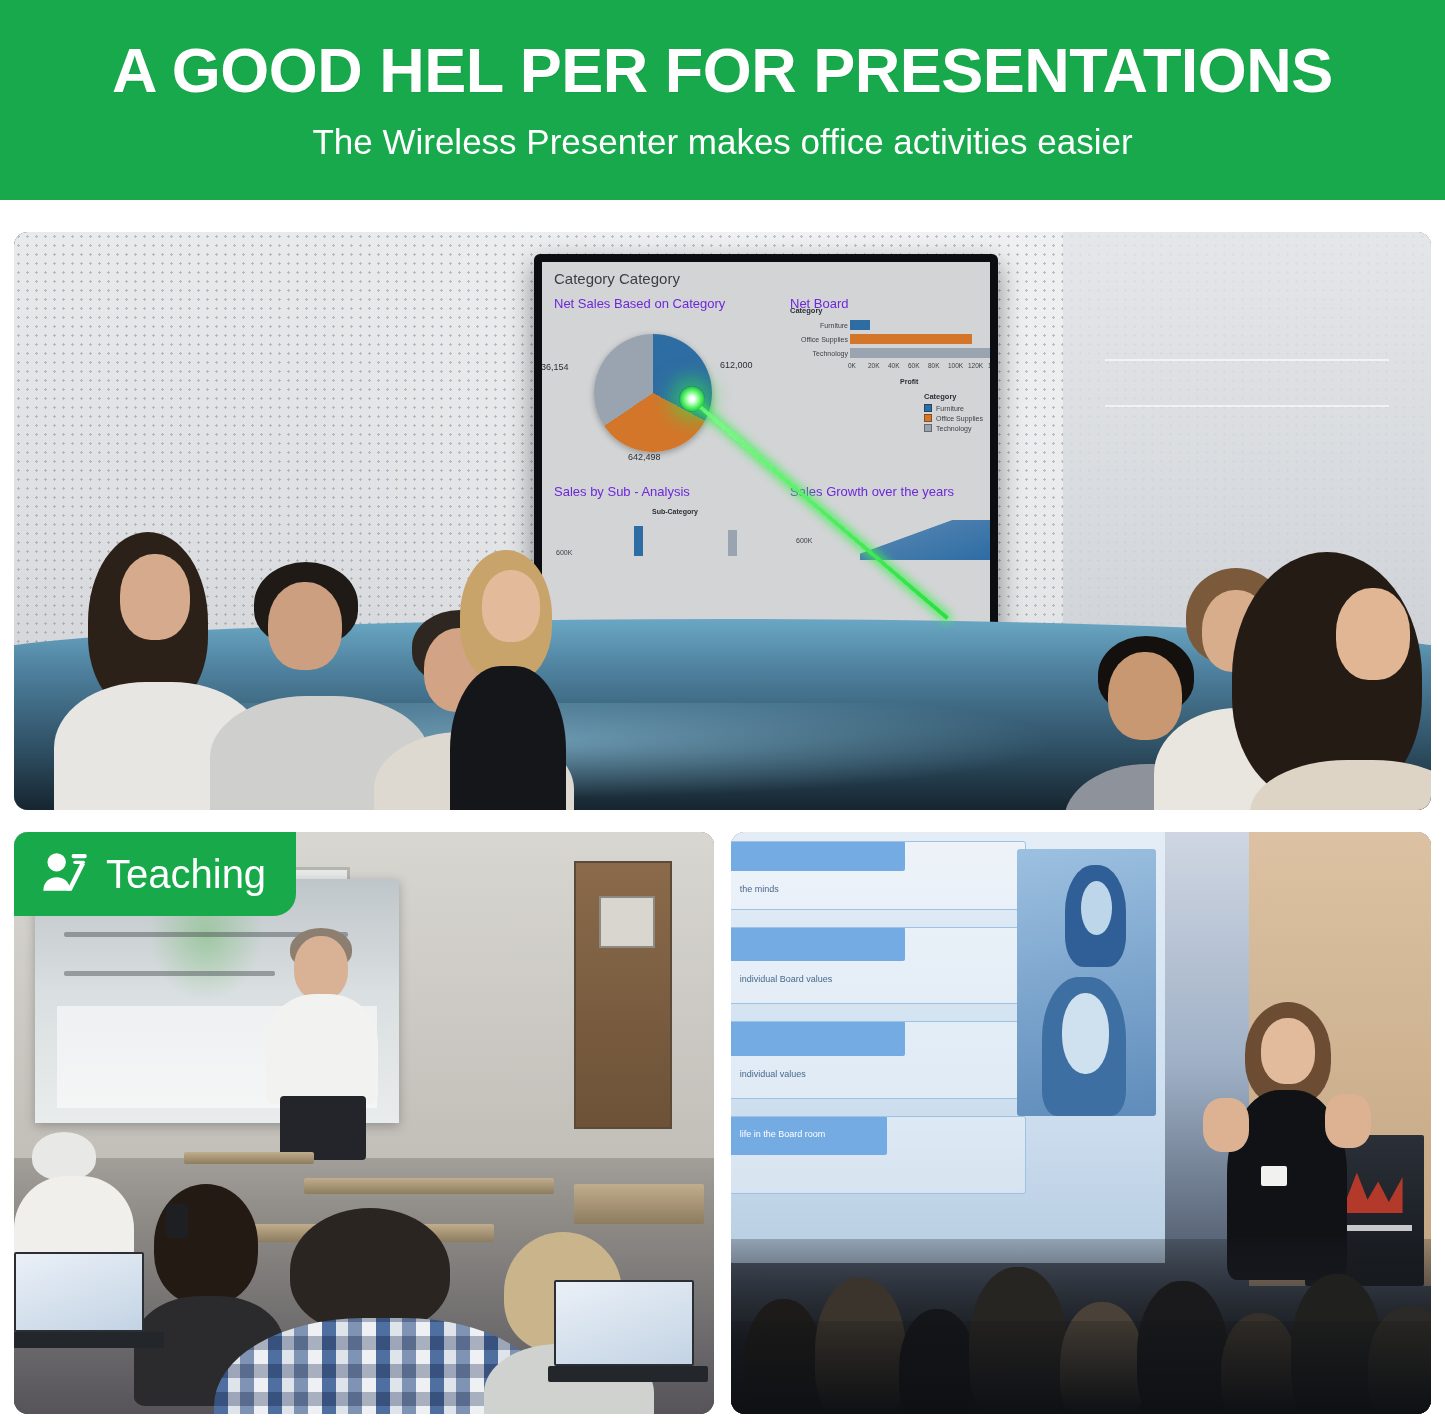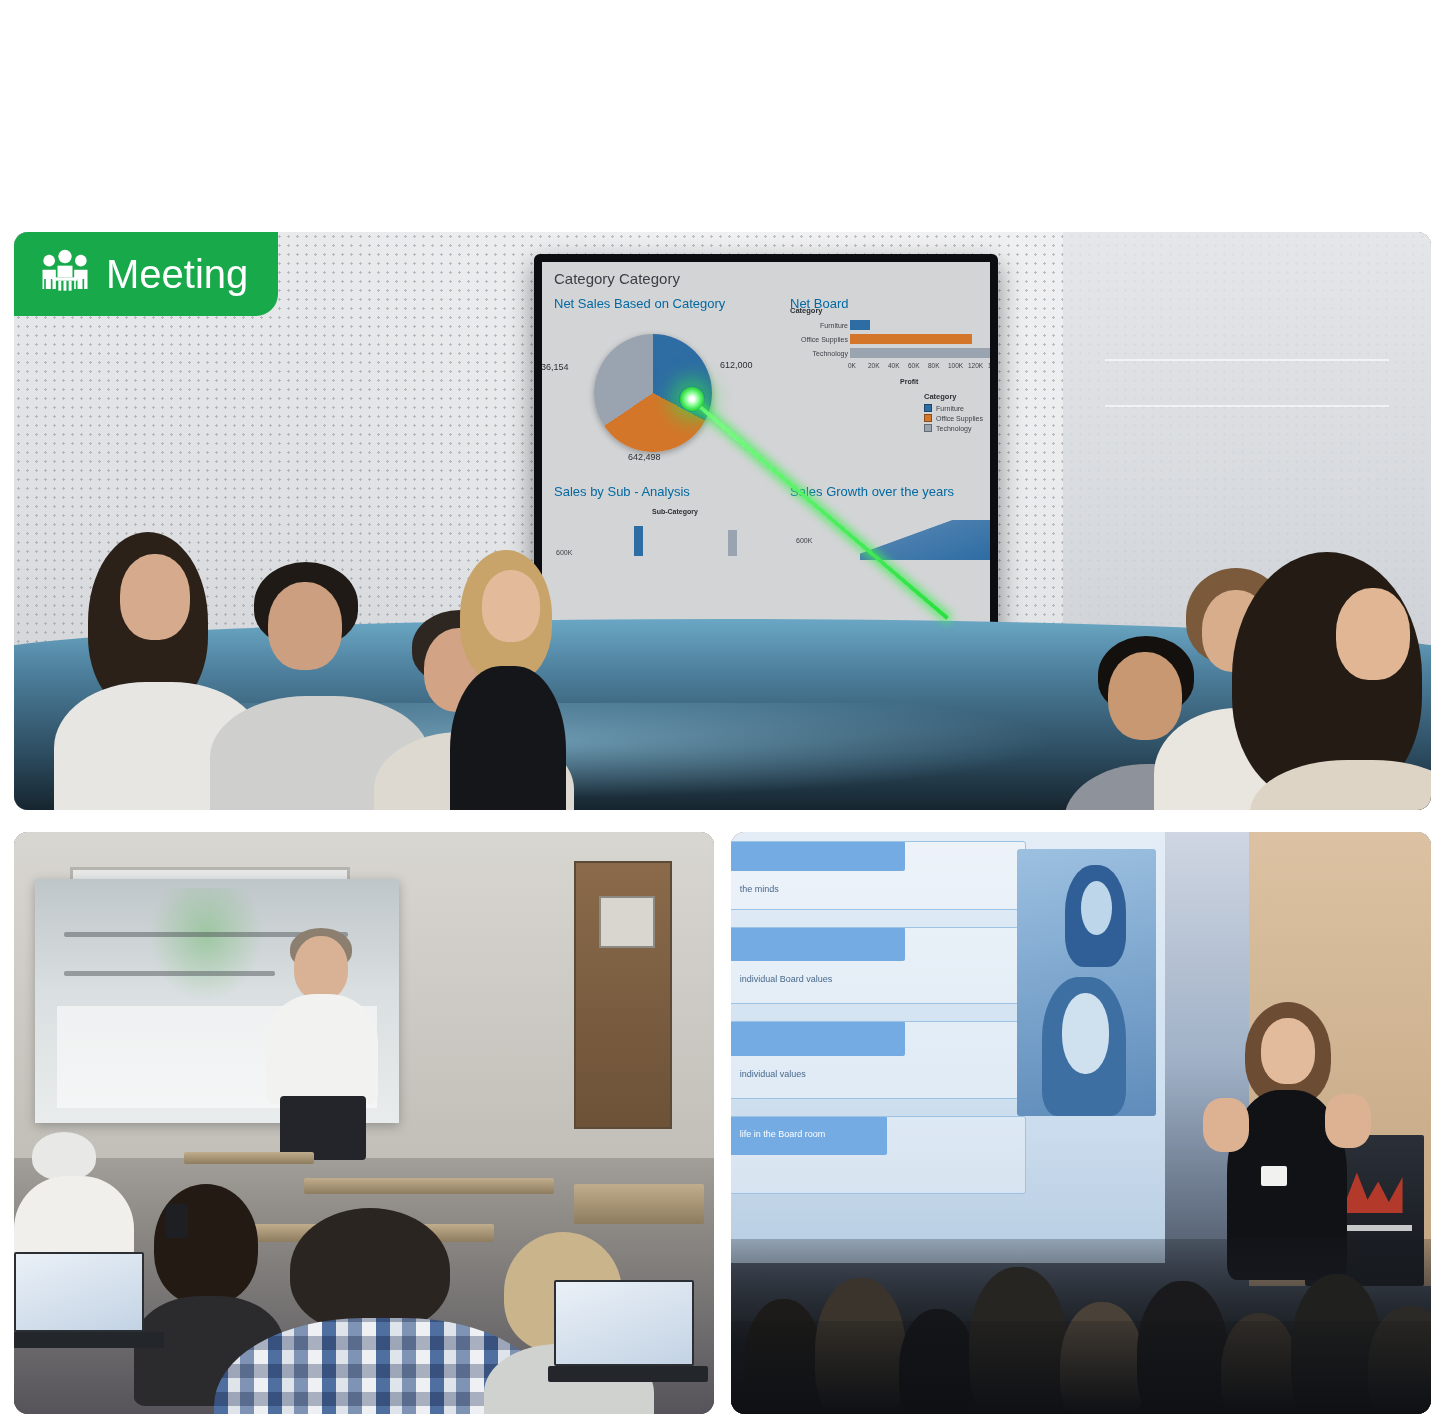--- a/index.html
+++ b/index.html
@@ -54,21 +54,21 @@
 
   
   .tv { position:absolute; left:520px; top:22px; width:464px; height:512px;
     background:#0b0d10; border-radius:6px; padding:8px 8px 34px 8px;
     box-shadow:0 10px 26px rgba(0,0,0,.45); }
   .tv-screen { position:relative; width:100%; height:100%;
     background:#d3d4d6; overflow:hidden; }
 
   .dash-title { position:absolute; left:12px; top:8px; font-size:15px;
     color:#3b3f44; }
-  .dash-sub { position:absolute; font-size:13px; color:#0369a1; }
+  .dash-sub { position:absolute; font-size:13px; color:#6d28d9; }
   #sub-netsales { left:12px; top:34px; }
   #sub-netprofit { left:248px; top:34px; }
   #sub-subcat   { left:12px; top:222px; }
   #sub-growth   { left:248px; top:222px; }
 
   
   .pie-wrap { position:absolute; left:52px; top:72px; width:118px; height:118px; }
   .pie { width:100%; height:100%; border-radius:50%;
     background:conic-gradient(#2e6ca4 0deg 118deg, #d4762a 118deg 236deg, #9aa4b0 236deg 360deg);
     box-shadow:0 2px 6px rgba(0,0,0,.3); }
@@ -170,20 +170,24 @@
   .audience-row { position:absolute; left:0; bottom:0; width:100%; height:30%;
     background:linear-gradient(180deg,rgba(22,25,30,.25),#1a1d22 60%); }
 
   .crowd-head { position:absolute; border-radius:48% 48% 38% 38%; }
 </style>
 </head>
 <body>
 
 <div class="page">
 
+  <div class="header">
+    <div class="header-title">A GOOD HEL PER FOR PRESENTATIONS</div>
+    <div class="header-sub">The Wireless Presenter makes office activities easier</div>
+  </div>
 
   <div class="panel" id="meeting">
     <div class="panel-photo">
       <div class="room-wall"></div>
       <div class="perf"></div>
       <div class="wall-panel-r"></div>
       <div class="wall-line" style="top:22%"></div>
       <div class="wall-line" style="top:30%"></div>
 
       <div class="tv">
@@ -299,35 +303,20 @@
       <div class="fig" style="left:1196px;top:320px;width:250px;height:300px">
         <span class="hair" style="left:22px;top:0;width:190px;height:250px;background:#241b14"></span>
         <span class="head" style="left:126px;top:36px;width:74px;height:92px;background:#e0b694"></span>
         <span class="body" style="left:40px;top:208px;width:220px;height:120px;background:#ddd4c6"></span>
       </div>
 
       <div class="laser-line" style="left:678px;top:166px;width:336px;transform:rotate(40.5deg)"></div>
       <div class="laser-dot" style="left:665px;top:154px"></div>
     </div>
 
-    <div class="badge">
-      <svg class="badge-icon" viewBox="0 0 64 60">
-        <circle cx="13" cy="14" r="7" fill="#fff"></circle>
-        <path d="M5 25h16v23H17V36h-2v12H9V36H7v12H5z" fill="#fff"></path>
-        <circle cx="51" cy="14" r="7" fill="#fff"></circle>
-        <path d="M43 25h16v23h-4V36h-2v12h-6V36h-2v12h-2z" fill="#fff"></path>
-        <circle cx="32" cy="9" r="8" fill="#fff"></circle>
-        <path d="M23 20h18v14H23z" fill="#fff"></path>
-        <rect x="17" y="34" width="30" height="4" fill="#fff"></rect>
-        <rect x="24" y="38" width="3.5" height="12" fill="#fff"></rect>
-        <rect x="30.2" y="38" width="3.5" height="12" fill="#fff"></rect>
-        <rect x="36.4" y="38" width="3.5" height="12" fill="#fff"></rect>
-      </svg>
-      <span class="badge-label">Meeting</span>
-    </div>
   </div>
 
   <div class="panel" id="teaching">
     <div class="panel-photo">
       <div class="cls-bg"></div>
       <div class="cls-wall"></div>
 
       <div class="whiteboard"></div>
       <div class="door"></div>
       <div class="door-sign"></div>
@@ -375,20 +364,30 @@
         <span class="laptop-scr" style="left:0;top:0;width:130px;height:80px"></span>
         <span class="laptop-base" style="left:-6px;top:80px;width:156px;height:16px"></span>
       </div>
       <div class="laptop" style="left:540px;top:448px;width:150px;height:110px">
         <span class="laptop-scr" style="left:0;top:0;width:140px;height:86px"></span>
         <span class="laptop-base" style="left:-6px;top:86px;width:160px;height:16px"></span>
       </div>
       <div style="position:absolute;left:152px;top:372px;width:22px;height:34px;background:#1d1f23;border-radius:3px 3px 2px 2px"></div>
     </div>
 
+    <div class="badge">
+      <svg class="badge-icon" viewBox="0 0 64 60">
+        <circle cx="22" cy="16" r="11" fill="#fff"></circle>
+        <path d="M6 50c0-10 7-16 16-16s16 6 16 16z" fill="#fff"></path>
+        <rect x="40" y="6" width="18" height="5" rx="2" fill="#fff"></rect>
+        <rect x="42" y="14" width="14" height="4" rx="2" fill="#fff"></rect>
+        <path d="M50 18 L34 50 h6 L56 18z" fill="#fff"></path>
+      </svg>
+      <span class="badge-label">Teaching</span>
+    </div>
   </div>
 
   <div class="panel" id="speeching">
     <div class="panel-photo">
       <div class="spk-bg"></div>
       <div class="wood"></div>
 
       <div class="spk-screen">
         <span class="spk-bar" style="left:-4%;top:2%;width:44%;height:7%"></span>
         <span class="spk-box" style="left:-4%;top:2%;width:72%;height:16%"></span>

